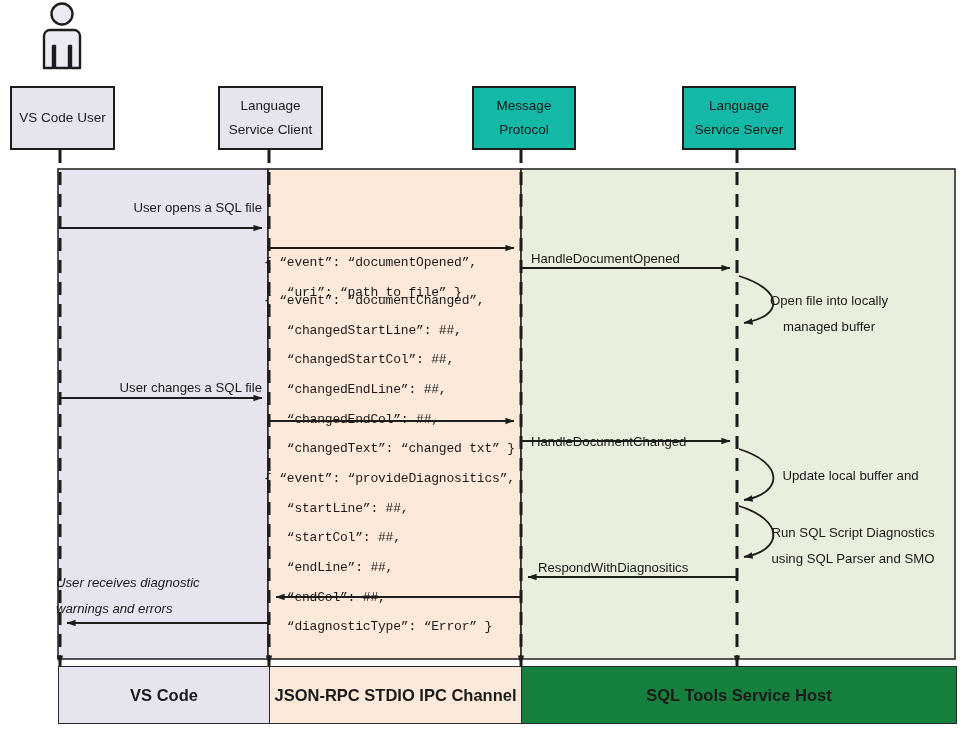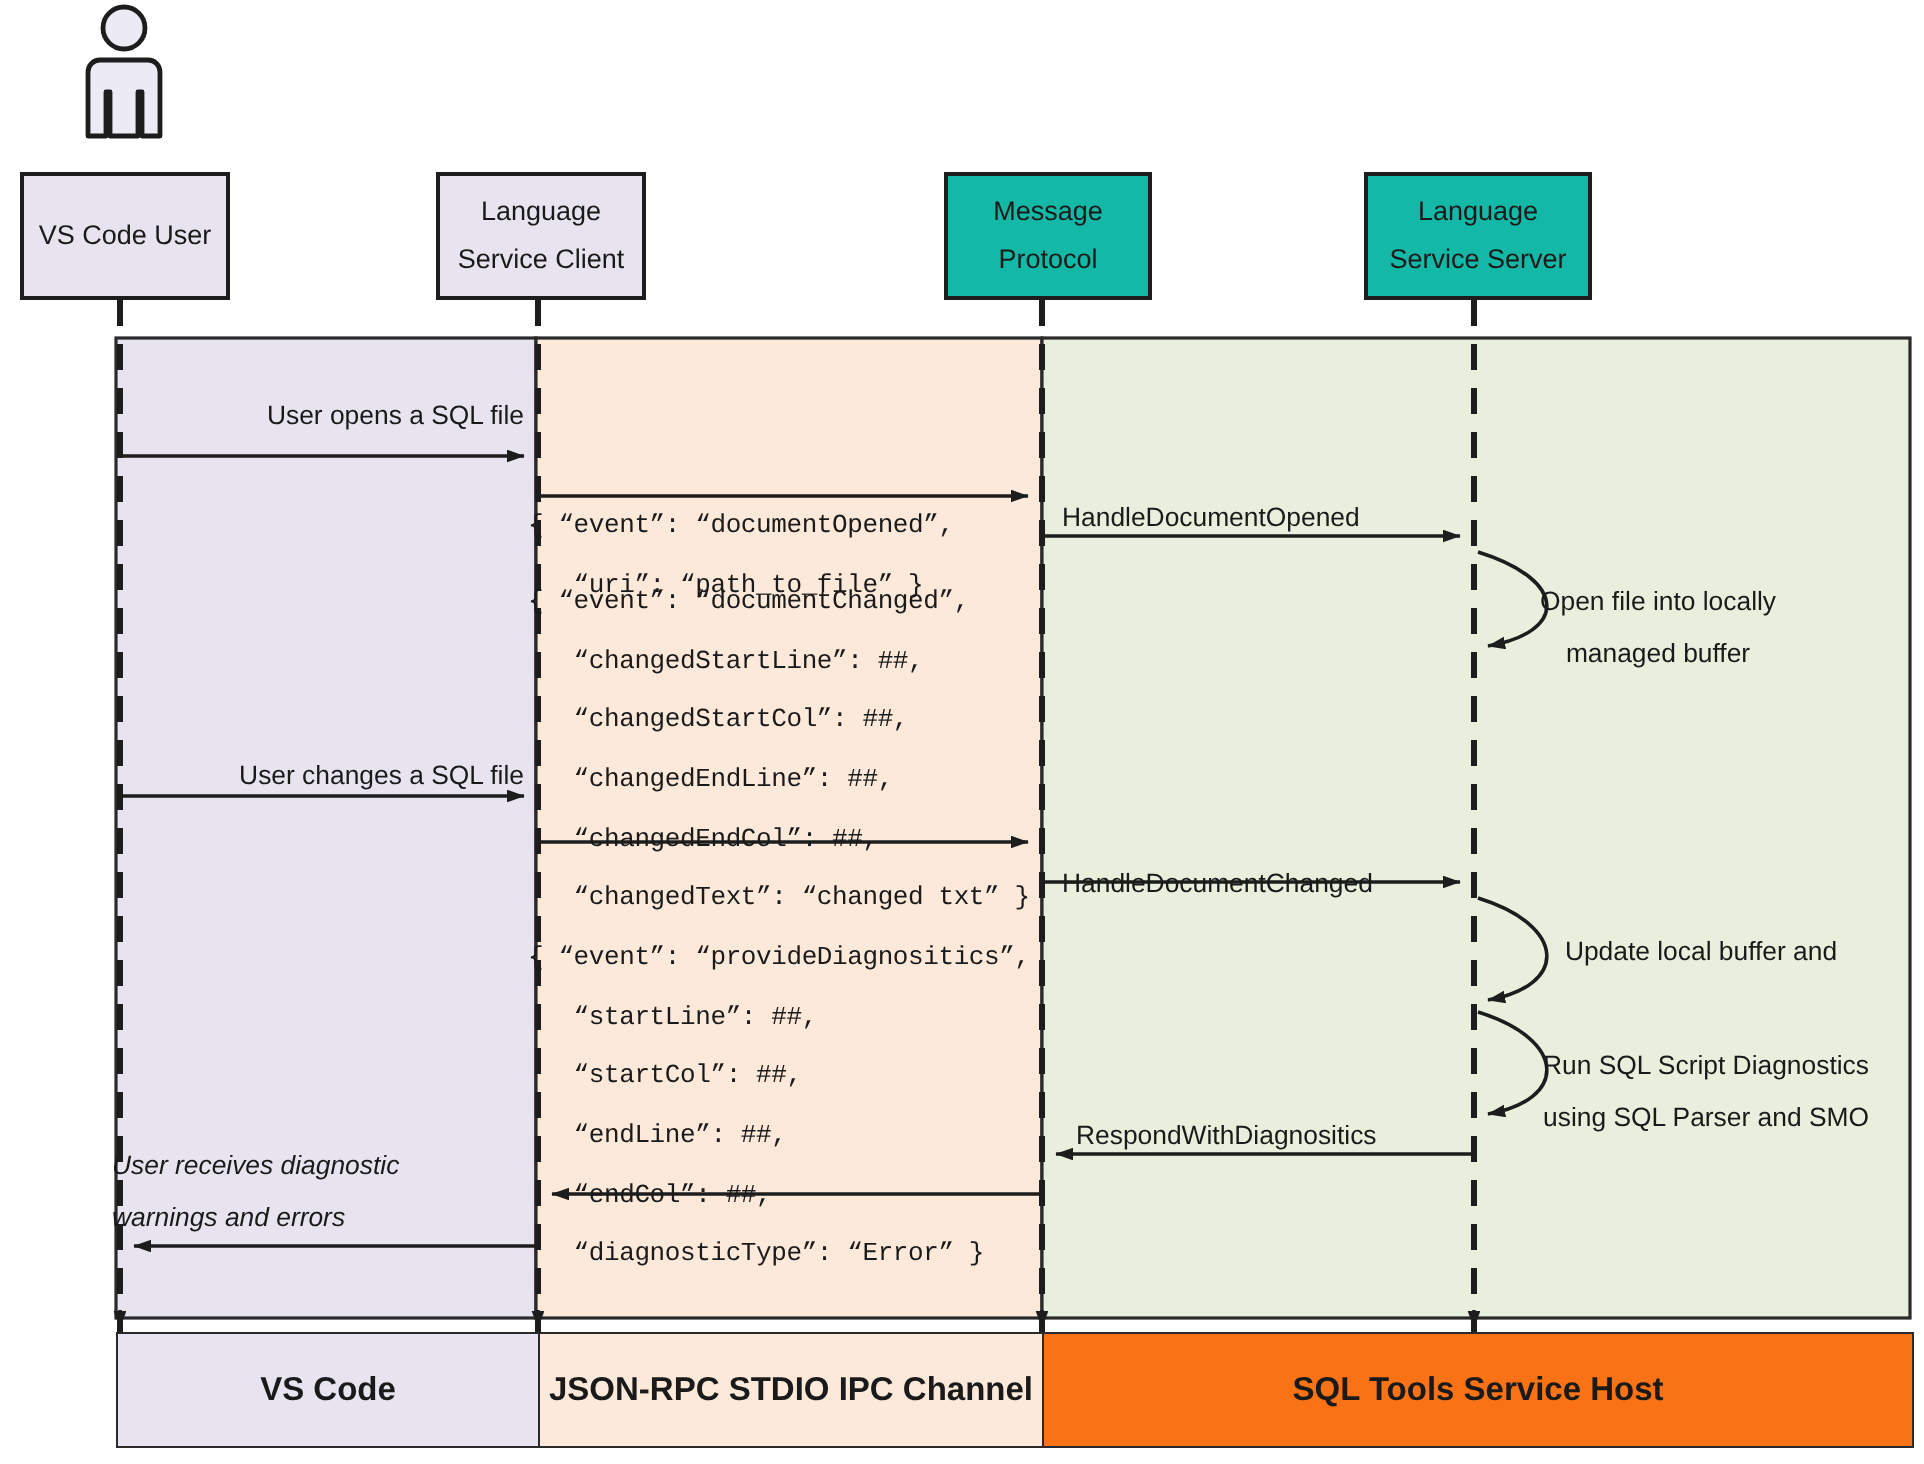--- a/index.html
+++ b/index.html
@@ -9,21 +9,21 @@
   
   .head{position:absolute;border:2px solid #1d1d1d;display:flex;flex-direction:column;
         align-items:center;justify-content:center;font-size:13.5px;line-height:1.75;}
   .head.purple{background:#e7e4ef;}
   .head.green{background:#14b8a6;}
   
   .foot{position:absolute;border:1.6px solid #2a2a2a;display:flex;align-items:center;
         justify-content:center;font-weight:bold;font-size:16.5px;}
   .foot.purple{background:#e7e4ef;}
   .foot.orange{background:#fce9da;}
-  .foot.green{background:#f97316;}
+  .foot.green{background:#15803d;}
   
   .msg{position:absolute;font-size:13.2px;white-space:nowrap;
        text-align:right;}
   .msg2{position:absolute;font-style:italic;font-size:13.2px;text-align:left;
         line-height:1.95;}
   
   .code{position:absolute;font-family:"Liberation Mono", monospace;font-size:13px;
         line-height:2.28;white-space:pre;letter-spacing:-0.2px;}
   
   .note{position:absolute;font-size:13.2px;line-height:2.0;

